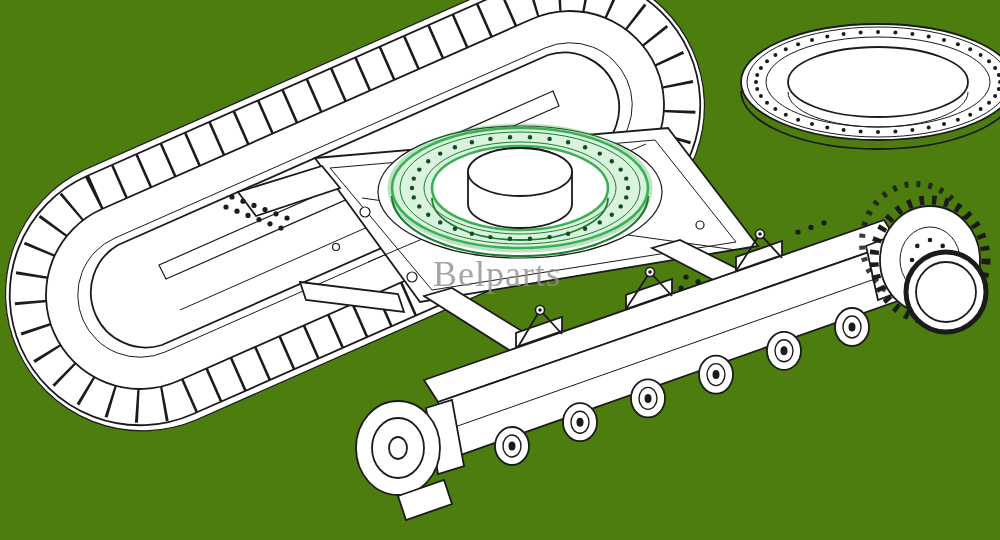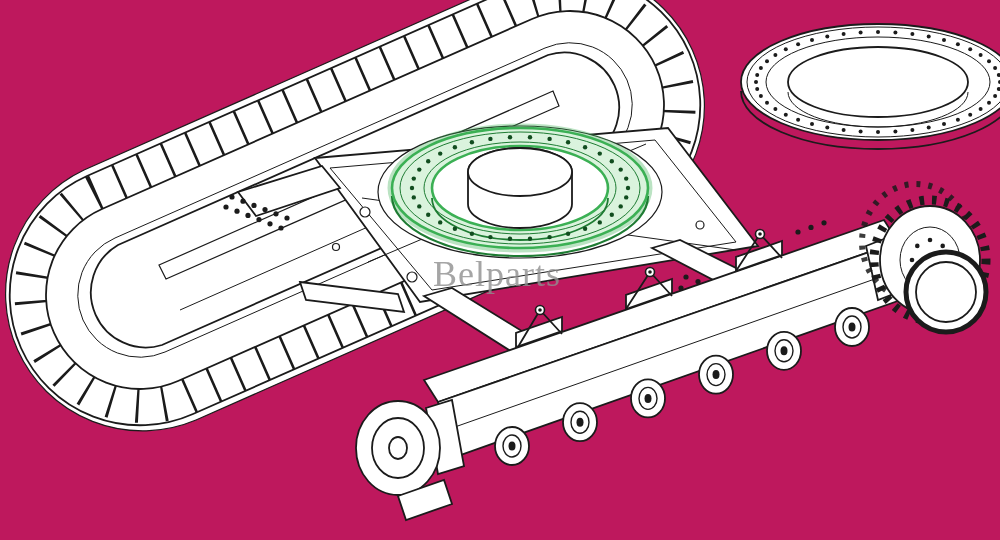--- a/index.html
+++ b/index.html
@@ -1,16 +1,16 @@
 <!DOCTYPE html>
 <html><head>
 <meta charset="utf-8">
 <style>
   html,body{margin:0;padding:0;background:#fff;}
-  .stage{position:relative;width:1000px;height:540px;background:#be185d;overflow:hidden;
+  .stage{position:relative;width:1000px;height:540px;background:#4d7c0f;overflow:hidden;
          font-family:"Liberation Sans",sans-serif;}
   svg{display:block;}
   
   .ln{stroke:#1b1b1b;fill:none;stroke-width:1.8;}
   .ln-thin{stroke:#1b1b1b;fill:none;stroke-width:1;}
   .fw{stroke:#1b1b1b;fill:#ffffff;stroke-width:1.8;}
   .fw-thin{stroke:#1b1b1b;fill:#ffffff;stroke-width:1.2;}
   .treads{stroke:#1b1b1b;fill:none;stroke-width:36;stroke-dasharray:2.6 24;}
   .teeth{stroke:#1b1b1b;fill:none;stroke-width:9;stroke-dasharray:4.5 8;}
   .teeth-back{stroke:#1b1b1b;fill:none;stroke-width:6;stroke-dasharray:4 8;opacity:.85;}

